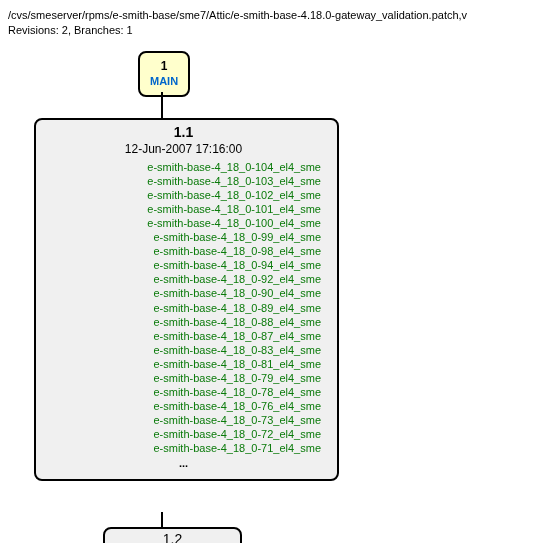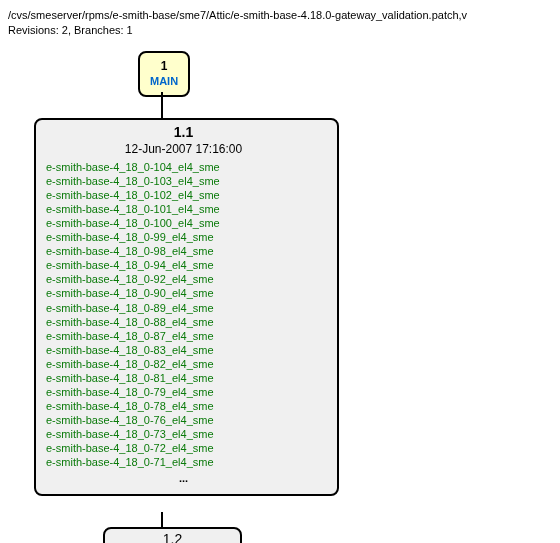--- a/index.html
+++ b/index.html
@@ -60,21 +60,21 @@
       padding: 2px;
     }
     .big-date {
       font-size: 12px;
       padding-bottom: 4px;
     }
     .tag-list {
       color: #0a7a0a;
       font-size: 11px;
       line-height: 1.28;
-      text-align: left;
+      text-align: right;
       font-family: Arial, sans-serif;
     }
     .tag-item {
       display: block;
     }
     .ellipsis {
       color: #000;
       font-weight: bold;
       padding-top: 2px;
     }
@@ -124,21 +124,20 @@
         <span class="tag-item">e-smith-base-4_18_0-100_el4_sme</span>
         <span class="tag-item">e-smith-base-4_18_0-99_el4_sme</span>
         <span class="tag-item">e-smith-base-4_18_0-98_el4_sme</span>
         <span class="tag-item">e-smith-base-4_18_0-94_el4_sme</span>
         <span class="tag-item">e-smith-base-4_18_0-92_el4_sme</span>
         <span class="tag-item">e-smith-base-4_18_0-90_el4_sme</span>
         <span class="tag-item">e-smith-base-4_18_0-89_el4_sme</span>
         <span class="tag-item">e-smith-base-4_18_0-88_el4_sme</span>
         <span class="tag-item">e-smith-base-4_18_0-87_el4_sme</span>
         <span class="tag-item">e-smith-base-4_18_0-83_el4_sme</span>
-        <span class="tag-item">e-smith-base-4_18_0-82_el4_sme</span>
         <span class="tag-item">e-smith-base-4_18_0-81_el4_sme</span>
         <span class="tag-item">e-smith-base-4_18_0-79_el4_sme</span>
         <span class="tag-item">e-smith-base-4_18_0-78_el4_sme</span>
         <span class="tag-item">e-smith-base-4_18_0-76_el4_sme</span>
         <span class="tag-item">e-smith-base-4_18_0-73_el4_sme</span>
         <span class="tag-item">e-smith-base-4_18_0-72_el4_sme</span>
         <span class="tag-item">e-smith-base-4_18_0-71_el4_sme</span>
       </div>
     <div class="ellipsis">...</div>
   </div>

